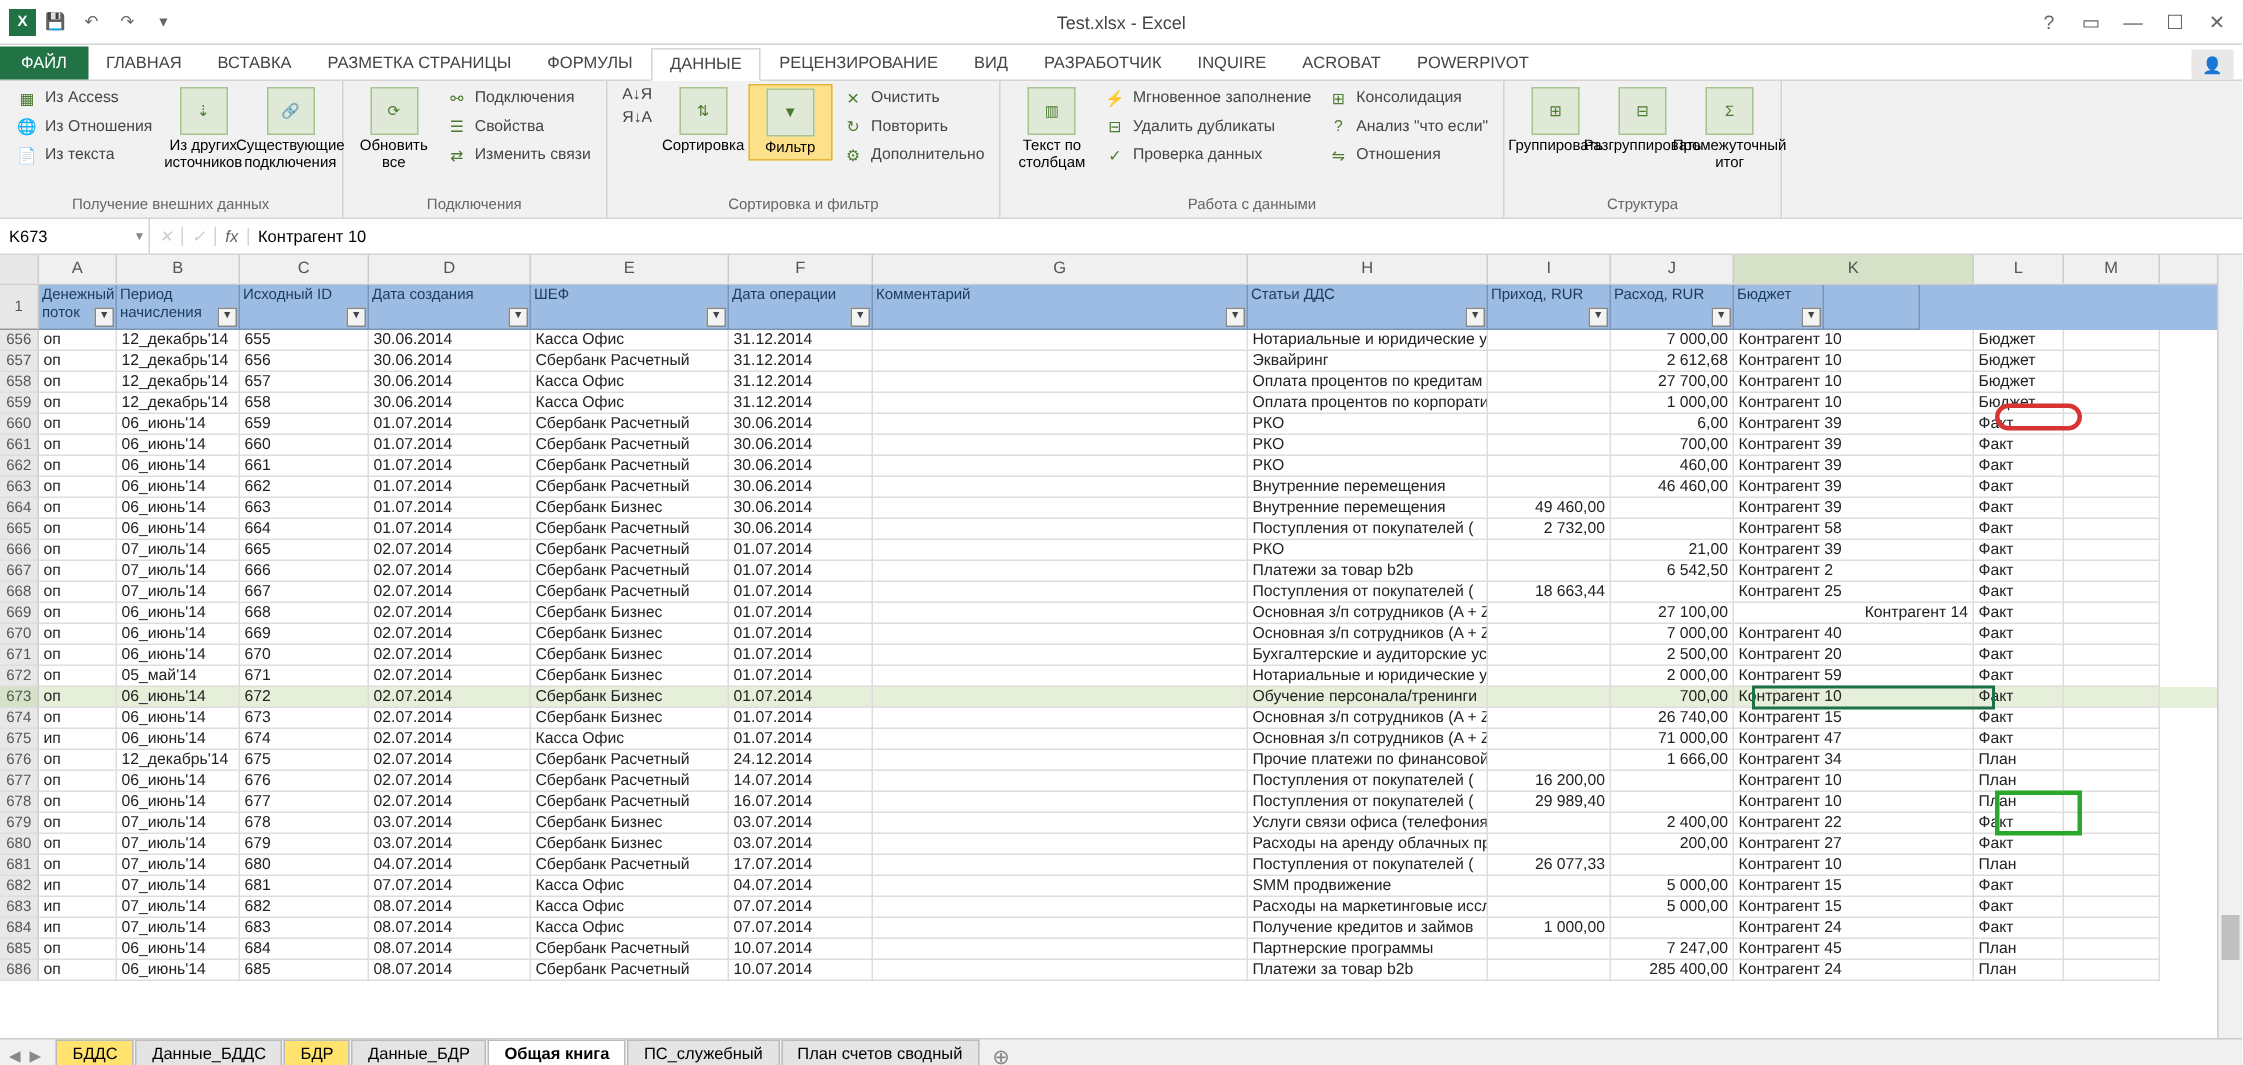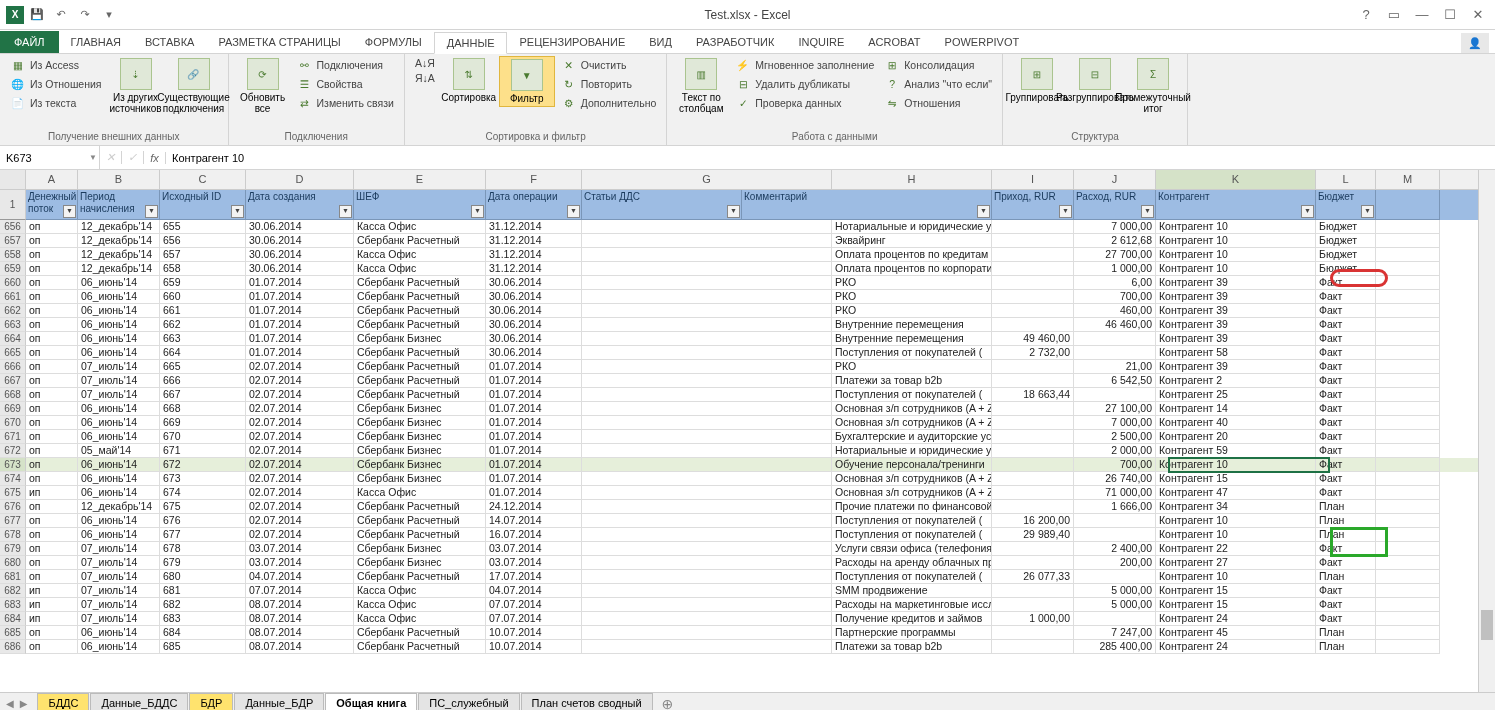--- a/index.html
+++ b/index.html
@@ -313,38 +313,34 @@
           <div class="fbtn">▼</div>
         </div>
         <div class="fcell" style="width: 132px;">
           <span>ШЕФ</span>
           <div class="fbtn">▼</div>
         </div>
         <div class="fcell" style="width: 96px;">
           <span>Дата операции</span>
           <div class="fbtn">▼</div>
         </div>
+        <div class="fcell" style="width: 250px;">
+          <span>Комментарий</span>
+          <div class="fbtn">▼</div>
+        </div>
         <div class="fcell" style="width: 160px;">
           <span>Статьи ДДС</span>
           <div class="fbtn">▼</div>
         </div>
-        <div class="fcell" style="width: 250px;">
-          <span>Комментарий</span>
-          <div class="fbtn">▼</div>
-        </div>
         <div class="fcell" style="width: 82px;">
           <span>Приход, RUR</span>
           <div class="fbtn">▼</div>
         </div>
         <div class="fcell" style="width: 82px;">
           <span>Расход, RUR</span>
-          <div class="fbtn">▼</div>
-        </div>
-        <div class="fcell" style="width: 160px;">
-          <span>Контрагент</span>
           <div class="fbtn">▼</div>
         </div>
         <div class="fcell" style="width: 60px;">
           <span>Бюджет</span>
           <div class="fbtn">▼</div>
         </div>
         <div class="fcell" style="width: 64px;">
           <span></span>
         </div>
       </div>
@@ -563,21 +559,21 @@
         <div class="cell" style="width: 52px;">оп</div>
         <div class="cell" style="width: 82px;">06_июнь'14</div>
         <div class="cell" style="width: 86px;">668</div>
         <div class="cell" style="width: 108px;">02.07.2014</div>
         <div class="cell" style="width: 132px;">Сбербанк Бизнес</div>
         <div class="cell" style="width: 96px;">01.07.2014</div>
         <div class="cell" style="width: 250px;"></div>
         <div class="cell" style="width: 160px;">Основная з/п сотрудников (A + Z)</div>
         <div class="cell num" style="width: 82px;"></div>
         <div class="cell num" style="width: 82px;">27 100,00</div>
-        <div class="cell" style="width: 160px;">Контрагент 14</div>
+        <div class="cell" style="width: 160px; text-align: right;">Контрагент 14</div>
         <div class="cell" style="width: 60px;">Факт</div>
         <div class="cell" style="width: 64px;"></div>
       </div>
       <div class="row">
         <div class="rowhead">670</div>
         <div class="cell" style="width: 52px;">оп</div>
         <div class="cell" style="width: 82px;">06_июнь'14</div>
         <div class="cell" style="width: 86px;">669</div>
         <div class="cell" style="width: 108px;">02.07.2014</div>
         <div class="cell" style="width: 132px;">Сбербанк Бизнес</div>

